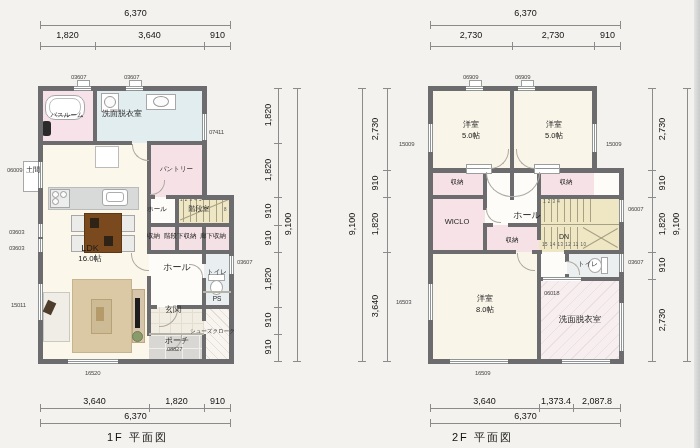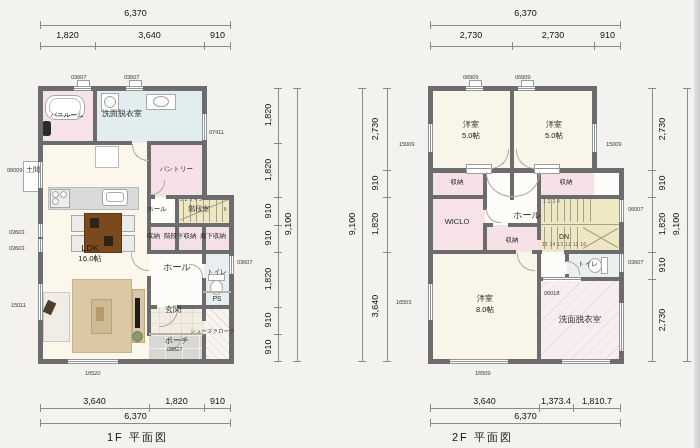--- a/index.html
+++ b/index.html
@@ -345,21 +345,21 @@
   <div class="dlab c" style="left:512px;top:31px;width:82px;">2,730</div>
   <div class="dlab c" style="left:594px;top:31px;width:27px;">910</div>
   <div class="dline" style="left:430px;top:46px;width:191px;height:1px;"></div>
   <div class="tick" style="left:430px;top:42px;width:1px;height:8px;"></div>
   <div class="tick" style="left:512px;top:42px;width:1px;height:8px;"></div>
   <div class="tick" style="left:594px;top:42px;width:1px;height:8px;"></div>
   <div class="tick" style="left:620px;top:42px;width:1px;height:8px;"></div>
 
   <div class="dlab c" style="left:430px;top:397px;width:109px;">3,640</div>
   <div class="dlab c" style="left:522px;top:397px;width:68px;">1,373.4</div>
-  <div class="dlab c" style="left:573px;top:397px;width:48px;">1,810.7</div>
+  <div class="dlab c" style="left:573px;top:397px;width:48px;">2,087.8</div>
   <div class="dline" style="left:430px;top:408px;width:191px;height:1px;"></div>
   <div class="tick" style="left:430px;top:404px;width:1px;height:8px;"></div>
   <div class="tick" style="left:539px;top:404px;width:1px;height:8px;"></div>
   <div class="tick" style="left:573px;top:404px;width:1px;height:8px;"></div>
   <div class="tick" style="left:620px;top:404px;width:1px;height:8px;"></div>
   <div class="dlab c" style="left:430px;top:412px;width:191px;">6,370</div>
   <div class="dline" style="left:430px;top:423px;width:191px;height:1px;"></div>
   <div class="tick" style="left:430px;top:419px;width:1px;height:8px;"></div>
   <div class="tick" style="left:620px;top:419px;width:1px;height:8px;"></div>
   <div class="cap" style="left:452px;top:430px;">2F 平面図</div>

